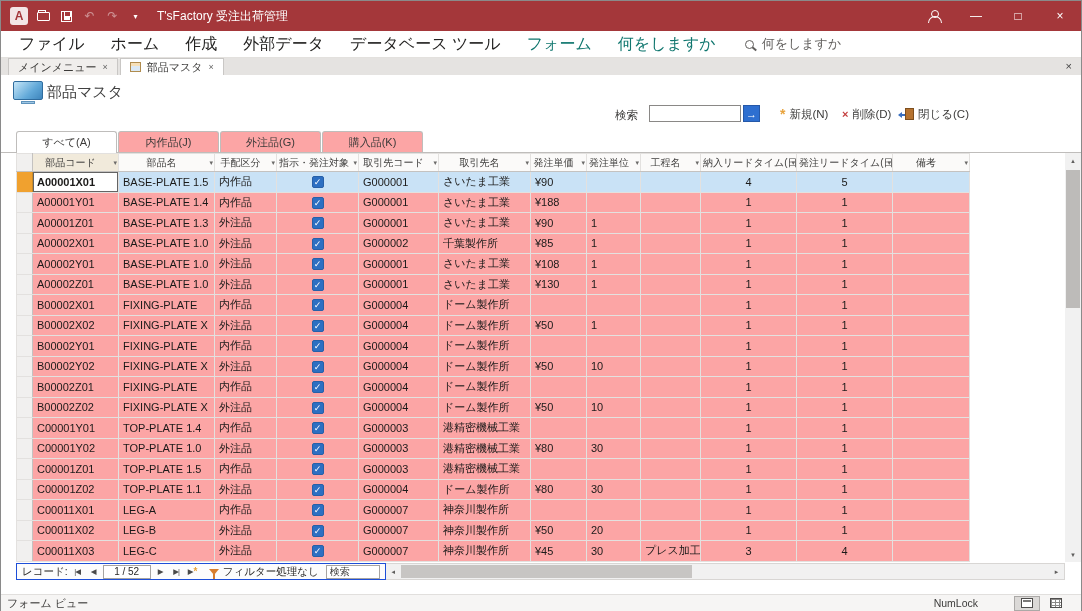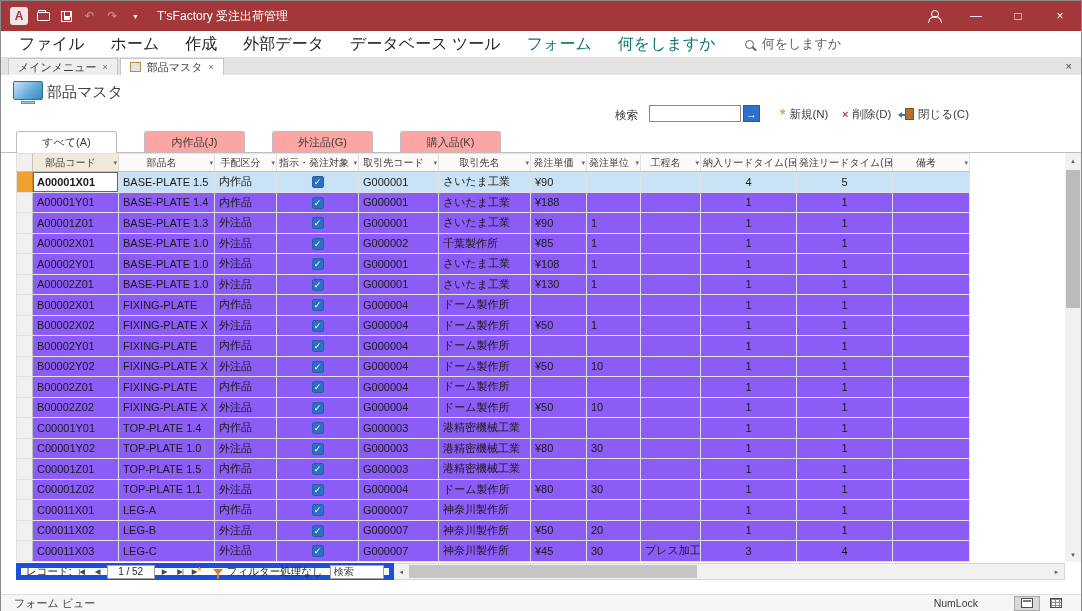--- a/index.html
+++ b/index.html
@@ -57,28 +57,28 @@
 .hbtn.b-new{left:779px;}
 .hbtn.b-del{left:841px;}
 .hbtn.b-close{left:897px;}
 .ic-new{color:#E8A33D;font-weight:bold;font-size:14px;line-height:10px;}
 .ic-del{color:#C43E3E;font-weight:bold;font-size:11px;}
 .door{width:9px;height:12px;background:#B5722F;border:1px solid #7E4E1D;position:relative;display:inline-block;margin-left:7px;}
 .door::before{content:"";position:absolute;left:-5px;top:5px;width:4px;height:2px;background:#3A6FC0;}
 .door::after{content:"";position:absolute;left:-8px;top:3px;border-top:3px solid transparent;border-bottom:3px solid transparent;border-right:4px solid #3A6FC0;}
 
 
-.ftabs{position:absolute;left:15px;top:56px;display:flex;align-items:flex-start;height:22px;gap:26px;}
+.ftabs{position:absolute;left:15px;top:56px;display:flex;align-items:flex-start;height:22px;}
 .ftab{width:101px;height:21px;display:flex;align-items:center;justify-content:center;font-size:11px;color:#3B3A39;background:#fca5a5;border:1px solid #BFBDBB;border-bottom:none;border-radius:3px 3px 0 0;margin-right:1px;white-space:nowrap;}
 .ftab.active{background:#FFF;height:22px;position:relative;z-index:2;}
 .tabline{position:absolute;left:0;top:77px;width:100%;border-top:1px solid #BFBDBB;}
 
 
 .sheet{position:absolute;left:15px;top:78px;}
-#grid{border-collapse:collapse;table-layout:fixed;width:953px;background:#8b5cf6;}
+#grid{border-collapse:collapse;table-layout:fixed;width:953px;background:#fca5a5;}
 #grid th,#grid td{border:1px solid #E3E1DF;overflow:hidden;white-space:nowrap;}
 #grid thead th{height:18px;background:#FBFAF9;font-weight:normal;font-size:10px;color:#3F3E3D;position:relative;padding:0 12px 0 2px;text-align:center;border-bottom:1px solid #C4C2C0;}
 #grid thead th .dd{position:absolute;right:1px;top:50%;transform:translateY(-50%);font-size:7px;color:#6B6A69;}
 #grid thead th.cur{background:#F1EADB;}
 #grid th.corner{background:#F1F0EF;border-right:1px solid #C4C2C0;padding:0;}
 #grid td{height:20.5px;font-size:11px;color:#1B1A19;padding:0 4px;}
 #grid td.selcell{background:#F1F0EF;border-right:1px solid #C4C2C0;padding:0;}
 #grid tr.sel td{background:#C9E2F6;}
 #grid tr.sel td.selcell{background:#F0A12F;border-right-color:#C98A28;}
 #grid tr.sel td.edit{background:#FFF;box-shadow:inset 0 0 0 1px #646464;font-weight:bold;}
@@ -86,37 +86,37 @@
 .cb{display:inline-block;width:12px;height:12px;background:#2D6FC2;border:1px solid #2760A8;border-radius:2px;color:#FFF;font-size:9px;line-height:11px;text-align:center;vertical-align:middle;}
 
 
 .vscroll{position:absolute;left:1064px;top:78px;width:16px;height:409px;background:#F1F1F1;display:flex;flex-direction:column;}
 .varrow{height:15px;display:flex;align-items:center;justify-content:center;font-size:6px;color:#5F5E5D;}
 .vtrack{flex:1;position:relative;}
 .vthumb{position:absolute;left:1px;right:1px;top:2px;height:138px;background:#BDBBB9;}
 
 
 .navwrap{position:absolute;left:15px;top:488px;width:1049px;height:17px;display:flex;}
-.recnav{display:flex;align-items:center;gap:3px;padding:0 5px;background:#FCFCFC;border:5px solid #1d4ed8;font-size:10.5px;color:#2B2A29;white-space:nowrap;}
+.recnav{display:flex;align-items:center;gap:3px;padding:0 5px;background:#FCFCFC;border:1px solid #1d4ed8;font-size:10.5px;color:#2B2A29;white-space:nowrap;}
 .nb{min-width:13px;height:13px;display:flex;align-items:center;justify-content:center;font-size:7.5px;color:#4A4A4A;letter-spacing:-1px;}
 .star{color:#E8A33D;font-weight:bold;font-size:10px;margin-left:1px;}
 .posbox{border:1px solid #A6A4A2;background:#FFF;height:14px;min-width:48px;display:flex;align-items:center;justify-content:center;font-size:10px;padding:0 4px;}
 .funnel{width:0;height:0;border-left:5px solid transparent;border-right:5px solid transparent;border-top:6px solid #D87E2E;position:relative;margin:0 1px 0 7px;}
 .funnel::after{content:"";position:absolute;left:-1px;top:-1px;width:2px;height:5px;background:#D87E2E;}
 .filtertext{font-size:10.5px;}
 .navsearch{width:54px;height:14px;border:1px solid #A6A4A2;font-size:10px;padding:0 3px;margin-left:4px;}
 .navsearch::placeholder{color:#3B3A39;opacity:1;}
 .hscroll{flex:1;background:#F1F1F1;border:1px solid #D8D6D4;border-left:none;display:flex;align-items:center;}
 .harrow{width:15px;text-align:center;font-size:7px;color:#5F5E5D;}
 .htrack{flex:1;height:100%;position:relative;}
 .hthumb{position:absolute;left:0;top:1px;bottom:1px;width:45%;background:#C7C5C3;}
 
 
 .statusbar{position:absolute;left:0;top:593px;width:100%;height:17px;background:#F6F5F4;border-top:1px solid #E1DFDD;display:flex;align-items:center;font-size:11px;color:#3B3A39;}
-.sb-left{margin-left:13px;}
+.sb-left{margin-left:6px;}
 .sb-numlock{margin-left:auto;margin-right:36px;font-size:10.5px;}
 .vbtn{width:26px;height:15px;display:flex;align-items:center;justify-content:center;margin-right:3px;}
 .vbtn.pressed{background:#DBD9D7;box-shadow:inset 0 0 0 1px #ABA9A7;}
 .vbtn:last-child{margin-right:12px;}
 .icon-formview{width:12px;height:10px;border:1px solid #4F4E4D;background:#FFF;position:relative;display:inline-block;}
 .icon-formview::before{content:"";position:absolute;left:1px;right:1px;top:1px;height:2px;background:#7A7978;}
 .icon-gridview{width:12px;height:10px;border:1px solid #4F4E4D;background-color:#FFF;background-image:linear-gradient(to right,#8A8988 1px,transparent 1px),linear-gradient(to bottom,#8A8988 1px,transparent 1px);background-size:4px 3px;display:inline-block;}
 </style>
 </head>
 <body>

